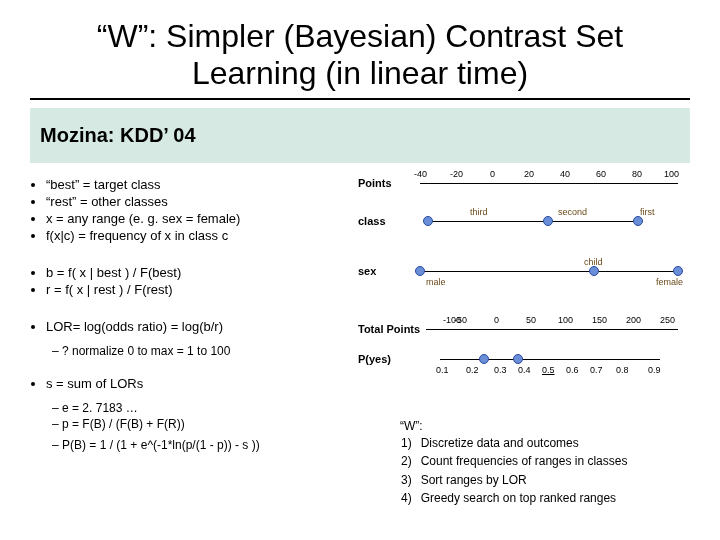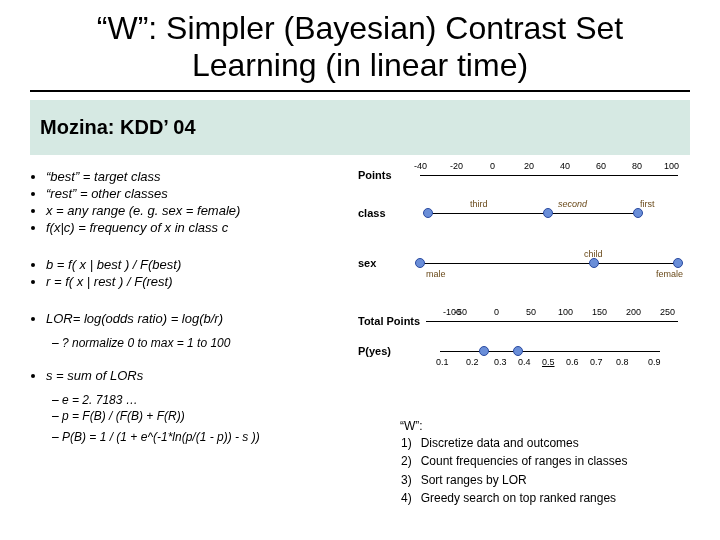--- a/index.html
+++ b/index.html
@@ -15,21 +15,21 @@
   .slide {
     position: relative;
     width: 720px;
     height: 540px;
     box-sizing: border-box;
   }
   .title {
     font-size: 32px;
     line-height: 1.15;
     text-align: center;
-    padding: 10px 40px 6px 40px;
+    padding: 18px 40px 6px 40px;
     font-weight: 400;
   }
   .underline {
     border-bottom: 2px solid #000;
     margin: 0 30px 8px 30px;
   }
   .subtitle-bar {
     background: #d6e9e3;
     margin: 0 30px 10px 30px;
     padding: 16px 10px;
@@ -37,21 +37,20 @@
     font-weight: 700;
   }
   .body-row {
     display: flex;
     flex-direction: row;
     padding: 0 28px;
   }
   .left-col {
     width: 330px;
     font-size: 13px;
-    font-style: italic;
   }
   .right-col {
     flex: 1;
     position: relative;
     font-size: 10px;
   }
   ul.top {
     list-style: disc;
     margin: 4px 0 10px 18px;
     padding: 0;
@@ -184,21 +183,21 @@
         <div class="tick-label" style="left:238px;top:-4px;">60</div>
         <div class="tick-label" style="left:274px;top:-4px;">80</div>
         <div class="tick-label" style="left:306px;top:-4px;">100</div>
 
         <div class="axis-label" style="left:0;top:42px;">class</div>
         <div class="axis-line" style="left:70px;top:48px;width:210px;"></div>
         <div class="marker" style="left:70px;top:48px;"></div>
         <div class="marker" style="left:190px;top:48px;"></div>
         <div class="marker" style="left:280px;top:48px;"></div>
         <div class="small-label" style="left:112px;top:34px;">third</div>
-        <div class="small-label" style="left:200px;top:34px;font-style:italic;">second</div>
+        <div class="small-label" style="left:200px;top:34px;">second</div>
         <div class="small-label" style="left:282px;top:34px;">first</div>
 
         <div class="axis-label" style="left:0;top:92px;">sex</div>
         <div class="axis-line" style="left:62px;top:98px;width:258px;"></div>
         <div class="marker" style="left:62px;top:98px;"></div>
         <div class="marker" style="left:236px;top:98px;"></div>
         <div class="marker" style="left:320px;top:98px;"></div>
         <div class="small-label" style="left:56px;top:104px;margin-left:12px;">male</div>
         <div class="small-label" style="left:226px;top:84px;">child</div>
         <div class="small-label" style="left:298px;top:104px;">female</div>

